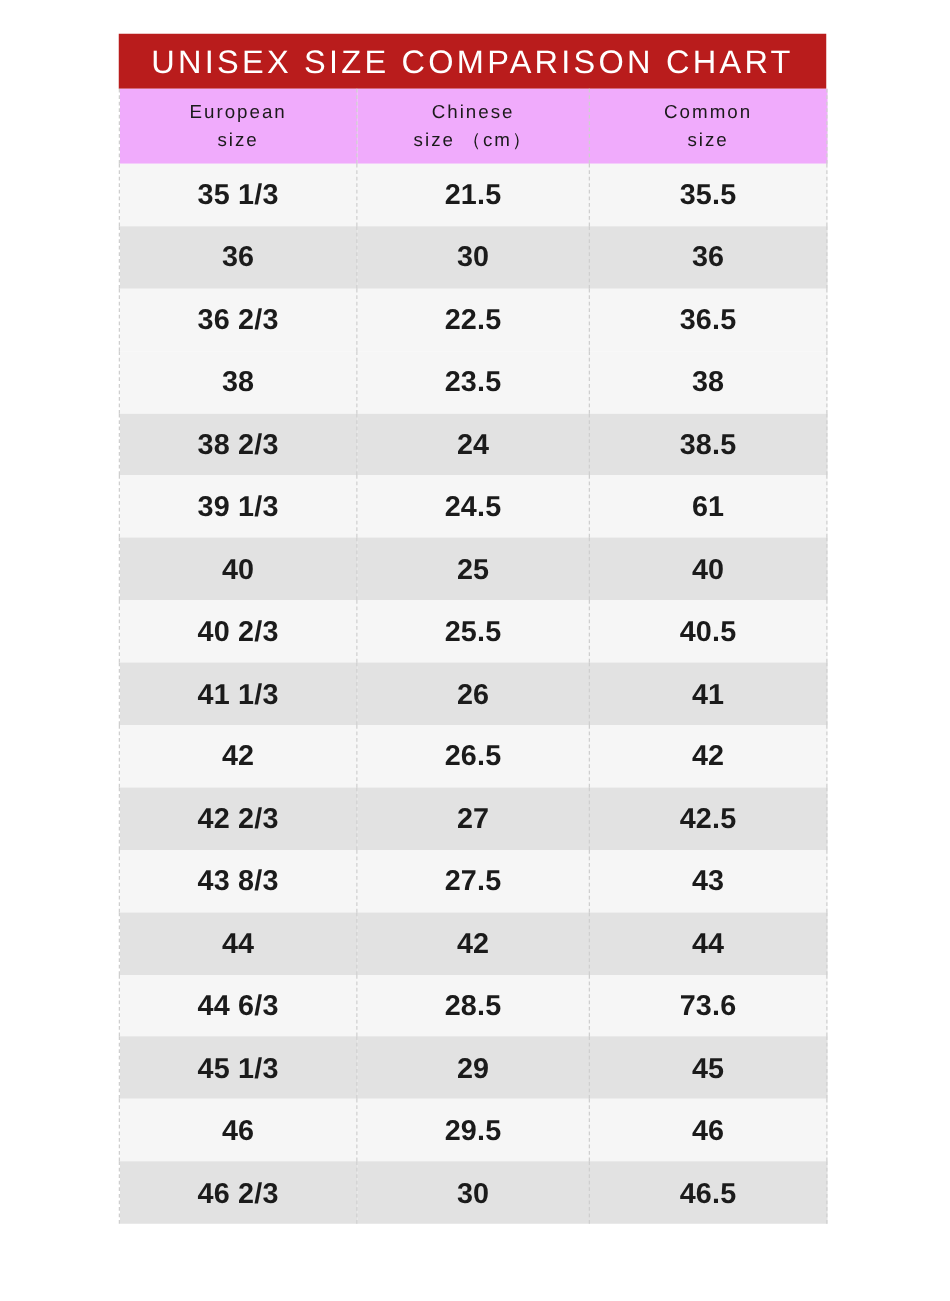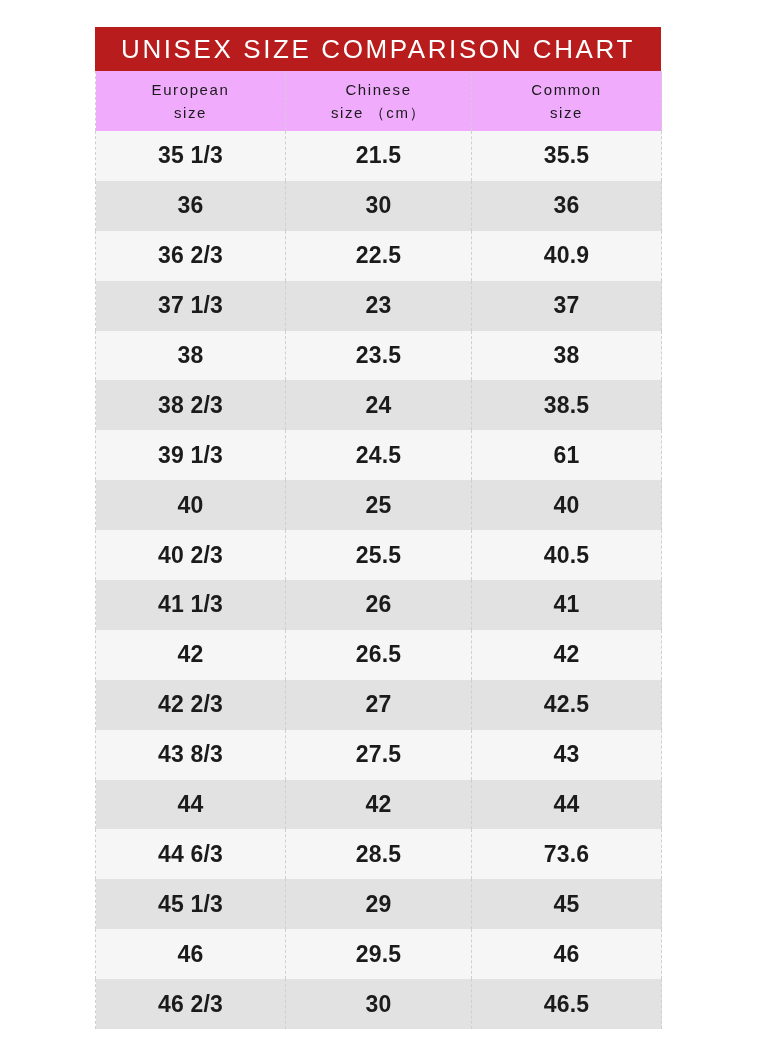--- a/index.html
+++ b/index.html
@@ -136,26 +136,21 @@
             <td>35.5</td>
           </tr>
           <tr class="row-dark">
             <td>36</td>
             <td>30</td>
             <td>36</td>
           </tr>
           <tr class="row-light">
             <td>36 2/3</td>
             <td>22.5</td>
-            <td>40.9</td>
-          </tr>
-          <tr class="row-dark">
-            <td>37 1/3</td>
-            <td>23</td>
-            <td>37</td>
+            <td>36.5</td>
           </tr>
           <tr class="row-light">
             <td>38</td>
             <td>23.5</td>
             <td>38</td>
           </tr>
           <tr class="row-dark">
             <td>38 2/3</td>
             <td>24</td>
             <td>38.5</td>

